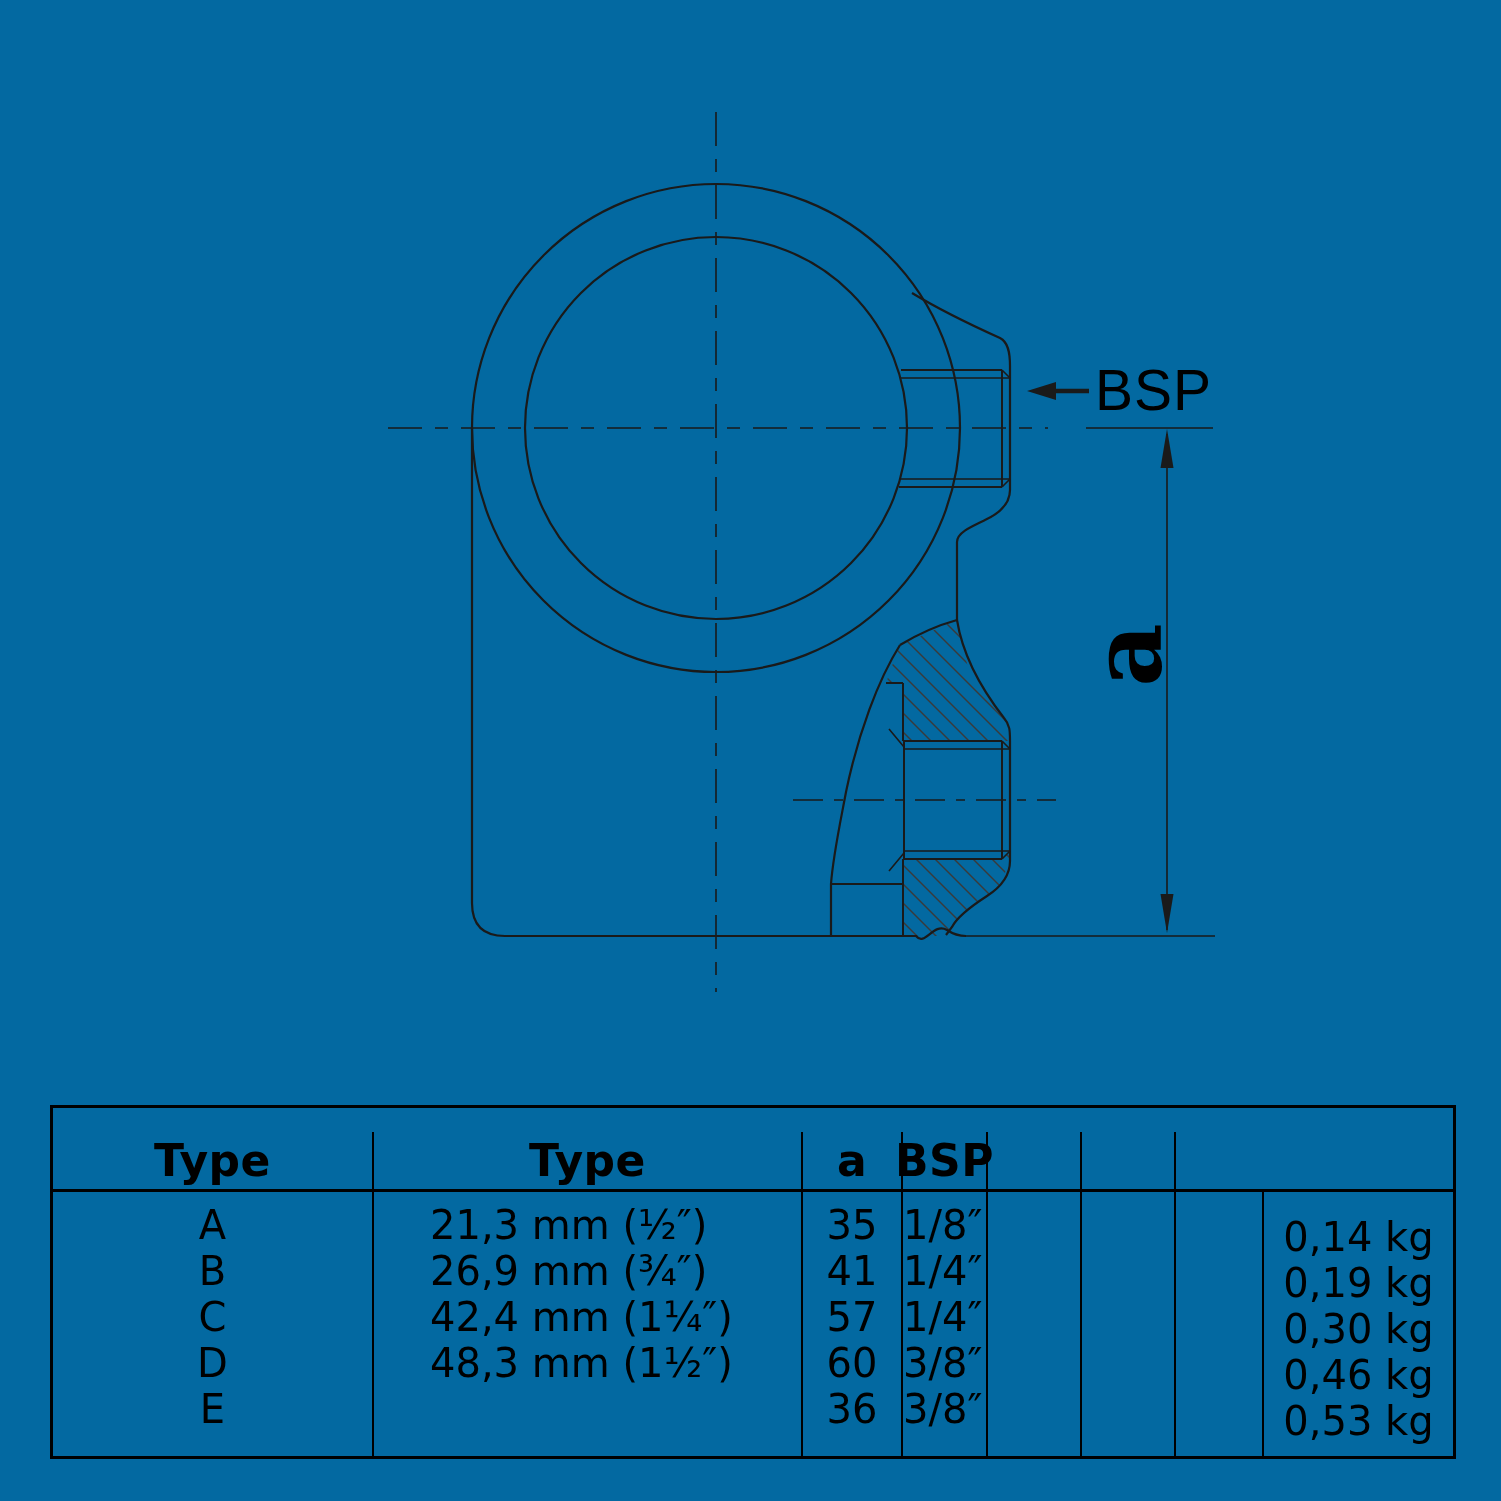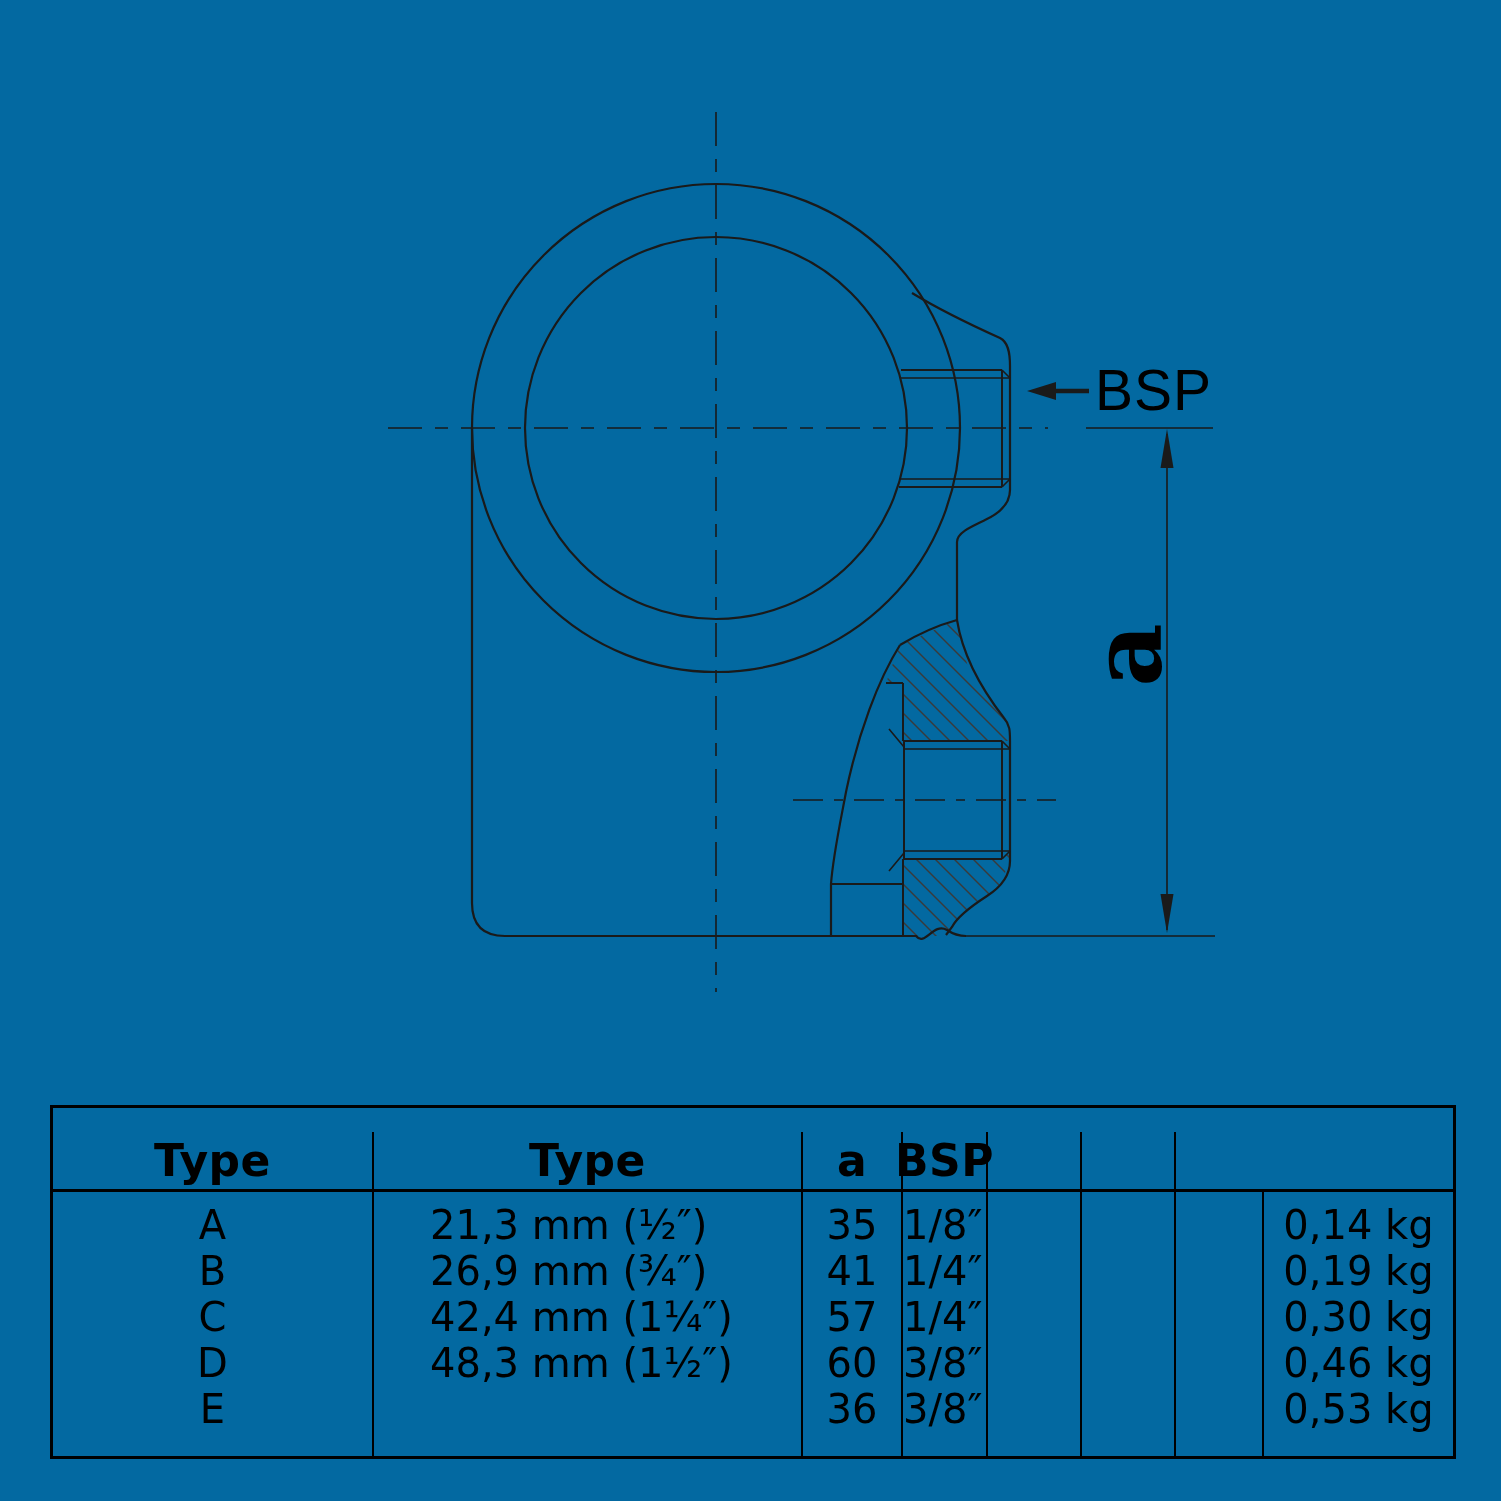--- a/index.html
+++ b/index.html
@@ -25,21 +25,21 @@
     display:flex; align-items:center; justify-content:center;
     border-right:2px solid #000; box-sizing:border-box; letter-spacing:0.5px;
   }
   .thead .hcell:last-child { border-right:none; }
   .tbody {
     display:grid;
     grid-template-columns:321px 429px 100px 85px 94px 94px 88px auto;
     flex:1;
   }
   .tcol { border-right:2px solid #000; box-sizing:border-box; padding-top:10px; font-size:40px; }
-  .tcol:last-child { border-right:none; }
+  .tcol:last-child { border-right:none;margin-top:12px; }
   .tline { height:46px; display:flex; align-items:center; justify-content:center; white-space:nowrap; }
   .tcol.col-size .tline { justify-content:flex-start; padding-left:56px; }
   .tcol.col-bsp  .tline { justify-content:flex-start; padding-left:0; }
 </style>
 </head>
 <body>
 
 <div class="stage">
 
   <svg class="drawing" width="1501" height="1501" viewBox="0 0 1501 1501" xmlns="http://www.w3.org/2000/svg">

